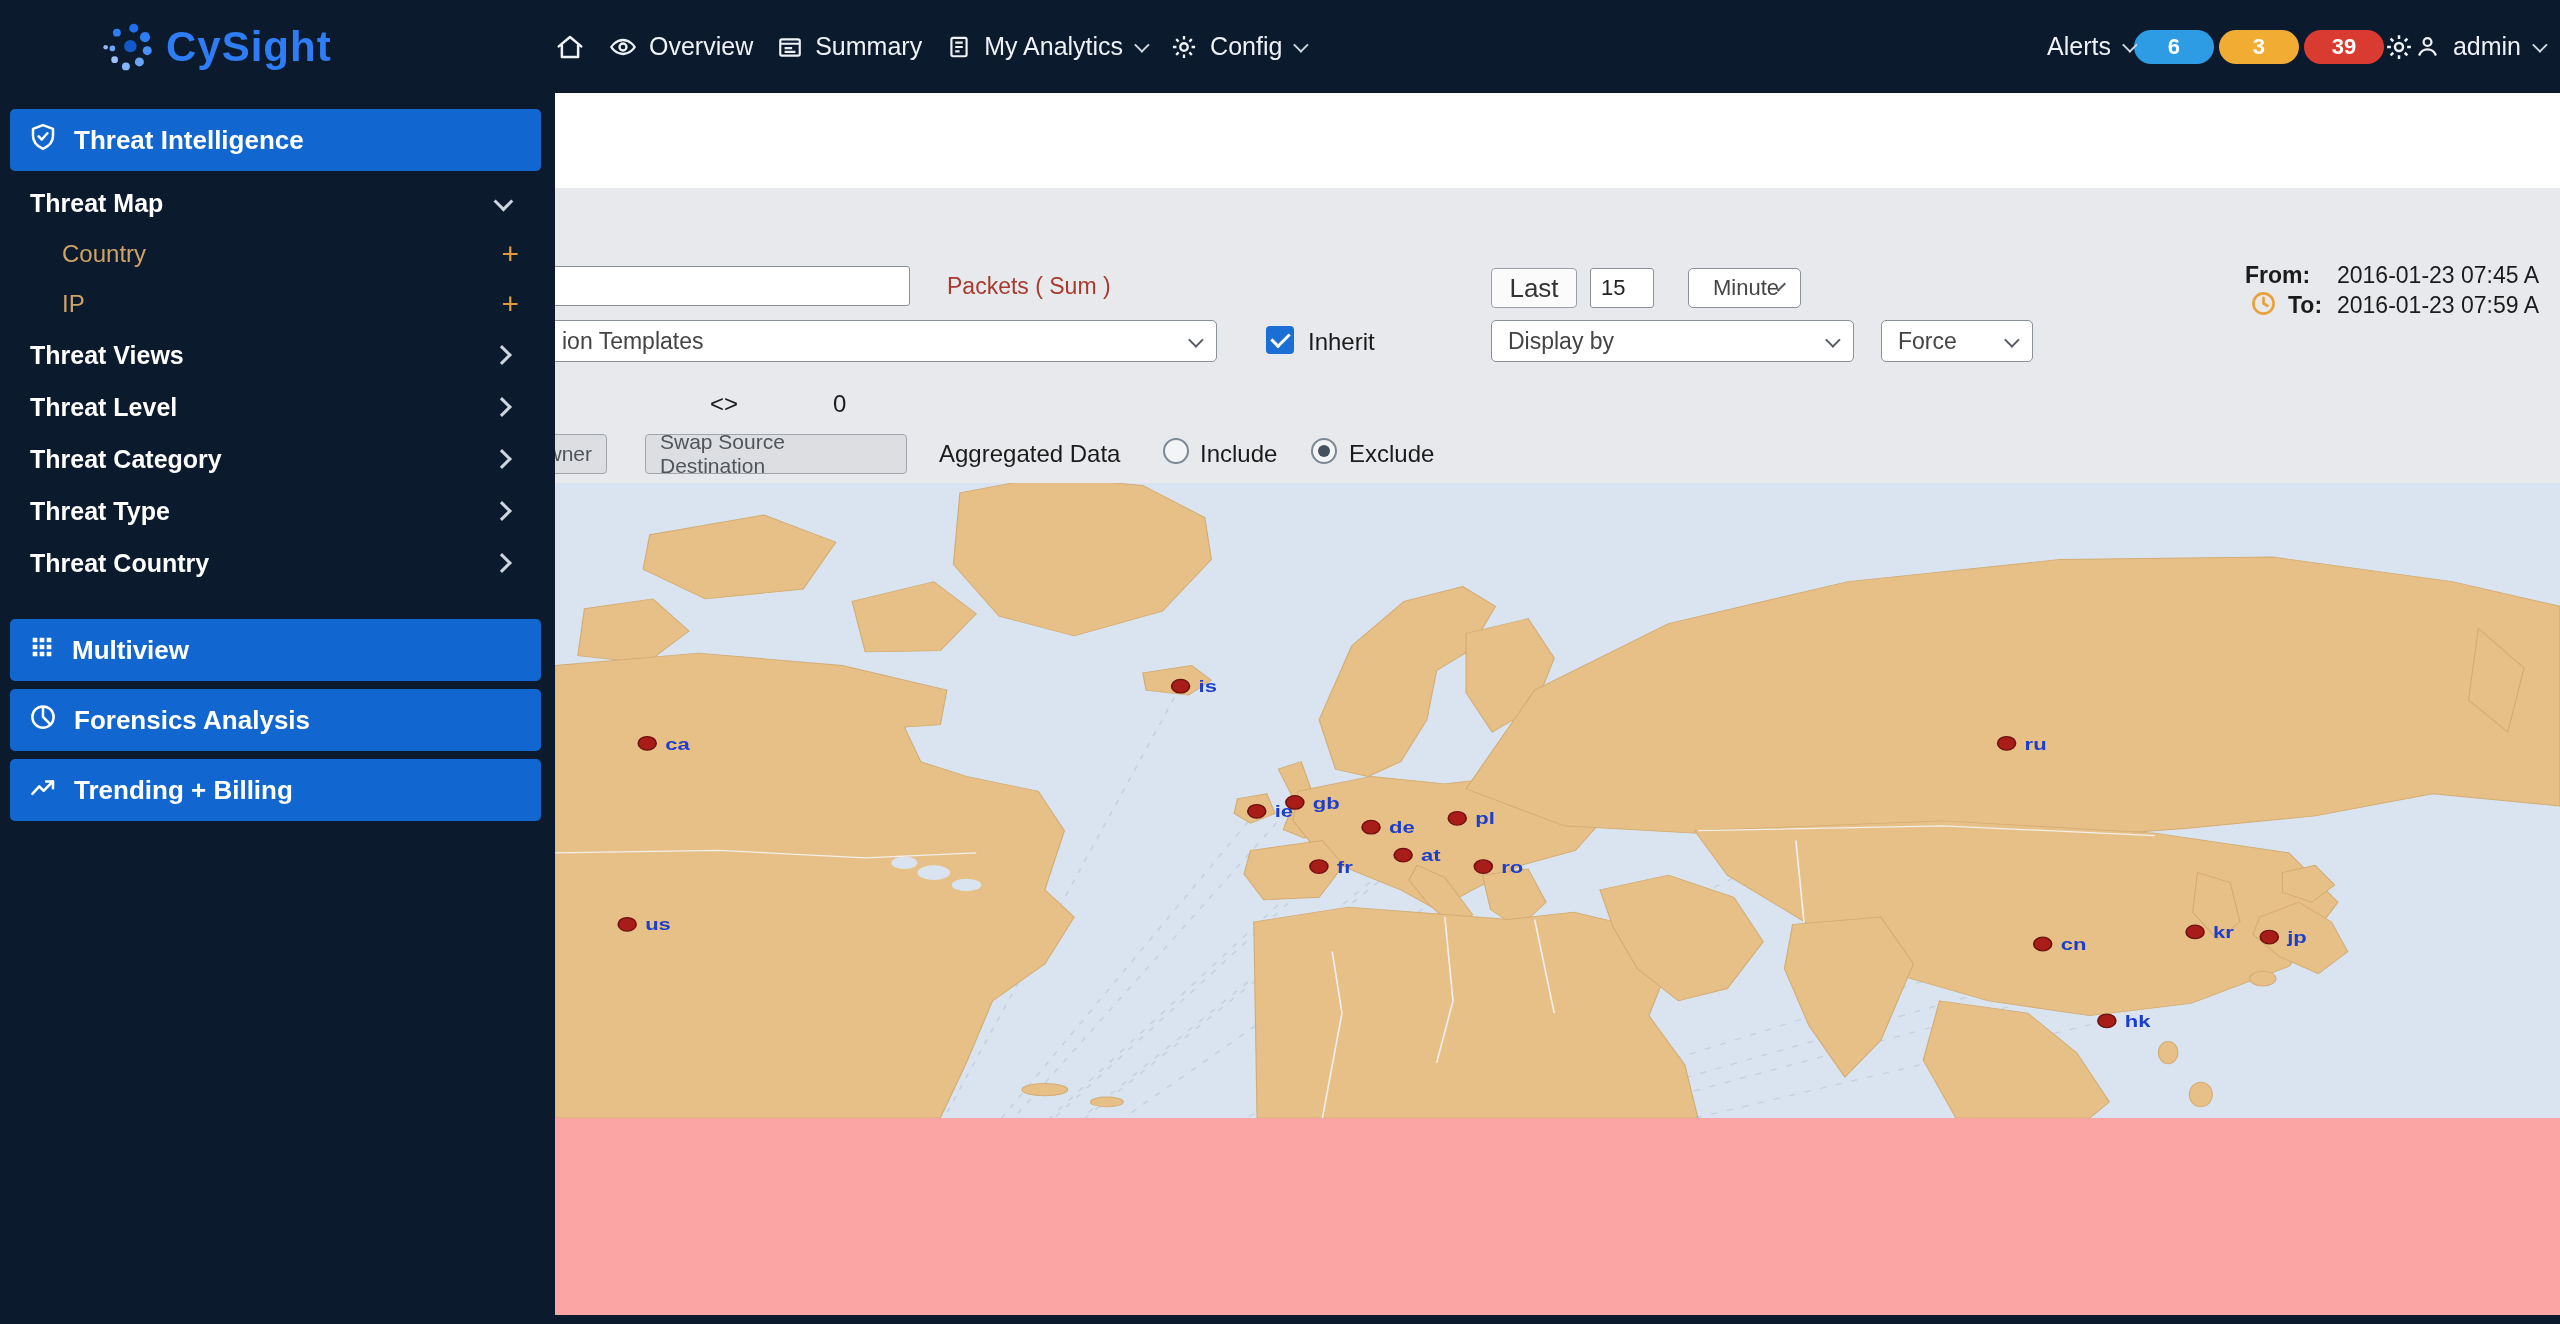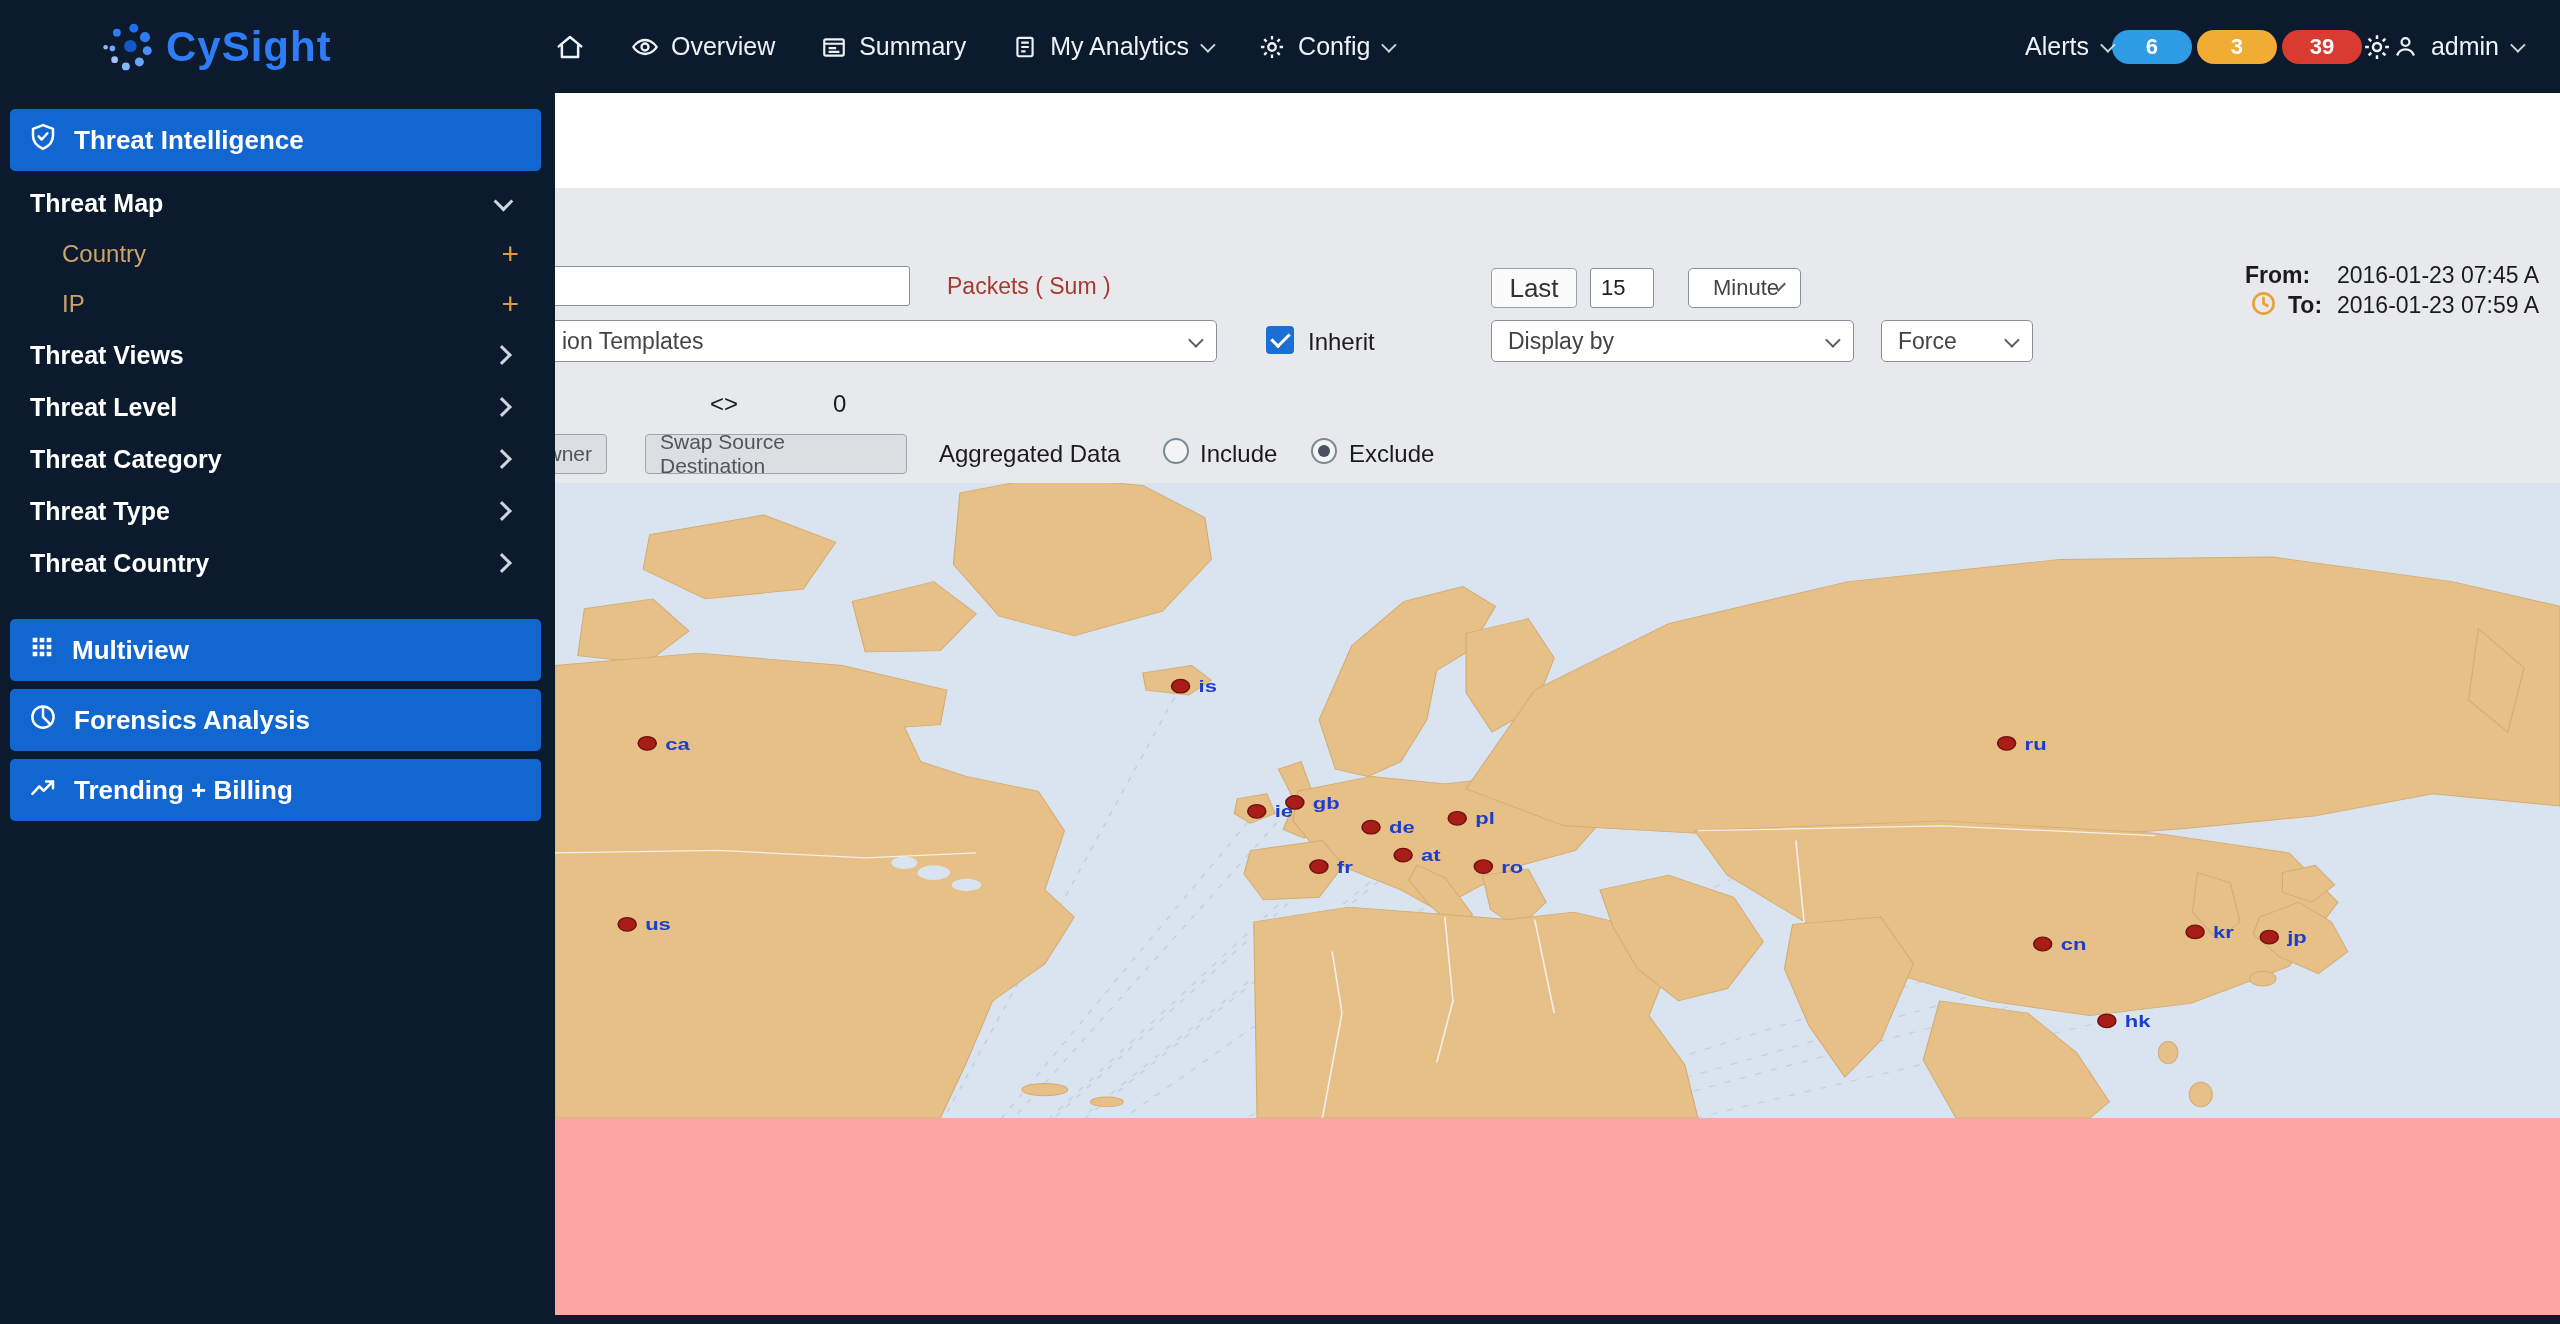--- a/index.html
+++ b/index.html
@@ -3,24 +3,24 @@
 <meta charset="utf-8">
 <style>
   html,body{margin:0;padding:0;background:#e8e9ed;font-family:"Liberation Sans",sans-serif;}
   #app{position:relative;width:2560px;height:1324px;overflow:hidden;background:#fca5a5;}
   .abs{position:absolute;}
 
   
   header{position:absolute;top:0;left:0;width:2560px;height:93px;background:#0b1a2c;display:flex;align-items:center;z-index:25;}
   .logo{width:555px;flex:0 0 555px;display:flex;align-items:center;padding-left:100px;box-sizing:border-box;gap:12px;}
   .logo-text{font-size:42px;font-weight:700;color:#2e7cf6;letter-spacing:1px;}
-  .nav-items{display:flex;align-items:center;gap:46px;color:#eef2f6;}
+  .nav-items{display:flex;align-items:center;gap:24px;color:#eef2f6;}
   .nav-item{display:flex;align-items:center;gap:12px;font-size:25px;font-weight:500;cursor:pointer;}
   .nav-item svg{display:block;}
-  .nav-right{margin-left:auto;display:flex;align-items:center;padding-right:38px;color:#eef2f6;}
+  .nav-right{margin-left:auto;display:flex;align-items:center;padding-right:16px;color:#eef2f6;}
   .pill{min-width:80px;height:34px;border-radius:17px;display:flex;align-items:center;justify-content:center;
         color:#fff;font-size:22px;font-weight:700;box-sizing:border-box;padding:0 10px;}
   .pill-info{background:#2d9ce5;} .pill-warn{background:#f0ac33;} .pill-crit{background:#da3b30;}
   .badges{display:flex;align-items:center;gap:5px;}
 
   .chev{display:inline-block;width:11px;height:11px;border-right:3px solid #cdd5de;border-bottom:3px solid #cdd5de;}
   .chev.down{transform:rotate(45deg) translateY(-2px);}
   .chev.right{transform:rotate(-45deg);}
   .chev.dark{border-color:#555b63;}
   .chev.small{width:9px;height:9px;border-width:2.5px;}

